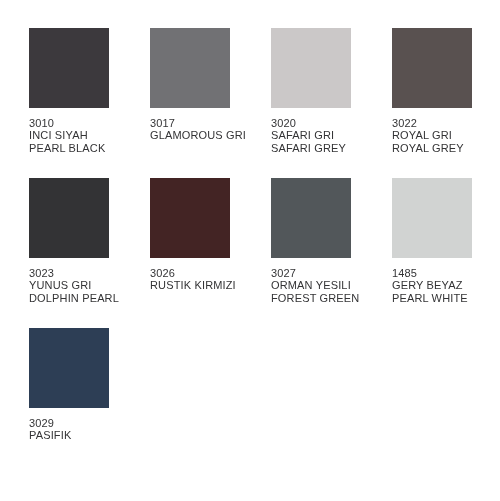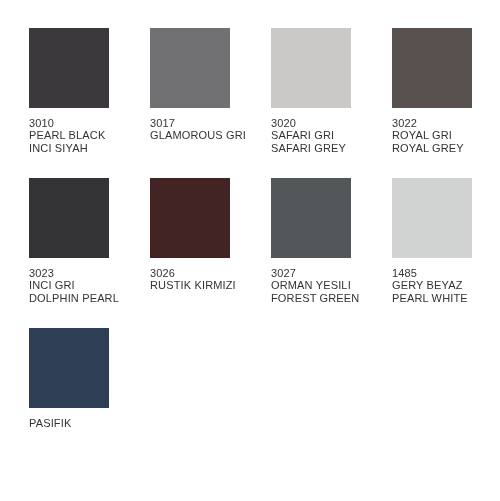--- a/index.html
+++ b/index.html
@@ -54,22 +54,22 @@
 </style>
 </head>
 <body style="background: rgb(255, 255, 255);">
 
 <div id="palette-sheet">
   <div class="swatch-grid">
       <div class="swatch-cell">
         <div class="swatch-chip" style="background: rgb(60, 57, 61);"></div>
         <div class="swatch-caption">
           <span class="swatch-line">3010</span>
+          <span class="swatch-line">INCI SIYAH</span>
           <span class="swatch-line">PEARL BLACK</span>
-          <span class="swatch-line">INCI SIYAH</span>
         </div>
       </div>
       <div class="swatch-cell">
         <div class="swatch-chip" style="background: rgb(113, 113, 116);"></div>
         <div class="swatch-caption">
           <span class="swatch-line">3017</span>
           <span class="swatch-line">GLAMOROUS GRI</span>
         </div>
       </div>
       <div class="swatch-cell">
@@ -85,21 +85,21 @@
         <div class="swatch-caption">
           <span class="swatch-line">3022</span>
           <span class="swatch-line">ROYAL GRI</span>
           <span class="swatch-line">ROYAL GREY</span>
         </div>
       </div>
       <div class="swatch-cell">
         <div class="swatch-chip" style="background: rgb(51, 51, 53);"></div>
         <div class="swatch-caption">
           <span class="swatch-line">3023</span>
-          <span class="swatch-line">INCI GRI</span>
+          <span class="swatch-line">YUNUS GRI</span>
           <span class="swatch-line">DOLPHIN PEARL</span>
         </div>
       </div>
       <div class="swatch-cell">
         <div class="swatch-chip" style="background: rgb(67, 36, 36);"></div>
         <div class="swatch-caption">
           <span class="swatch-line">3026</span>
           <span class="swatch-line">RUSTIK KIRMIZI</span>
         </div>
       </div>
@@ -115,17 +115,18 @@
         <div class="swatch-chip" style="background: rgb(209, 211, 210);"></div>
         <div class="swatch-caption">
           <span class="swatch-line">1485</span>
           <span class="swatch-line">GERY BEYAZ</span>
           <span class="swatch-line">PEARL WHITE</span>
         </div>
       </div>
       <div class="swatch-cell">
         <div class="swatch-chip" style="background: rgb(45, 62, 85);"></div>
         <div class="swatch-caption">
+          <span class="swatch-line">3029</span>
           <span class="swatch-line">PASIFIK</span>
         </div>
       </div>
     </div>
 </div>
 
 </body></html>

